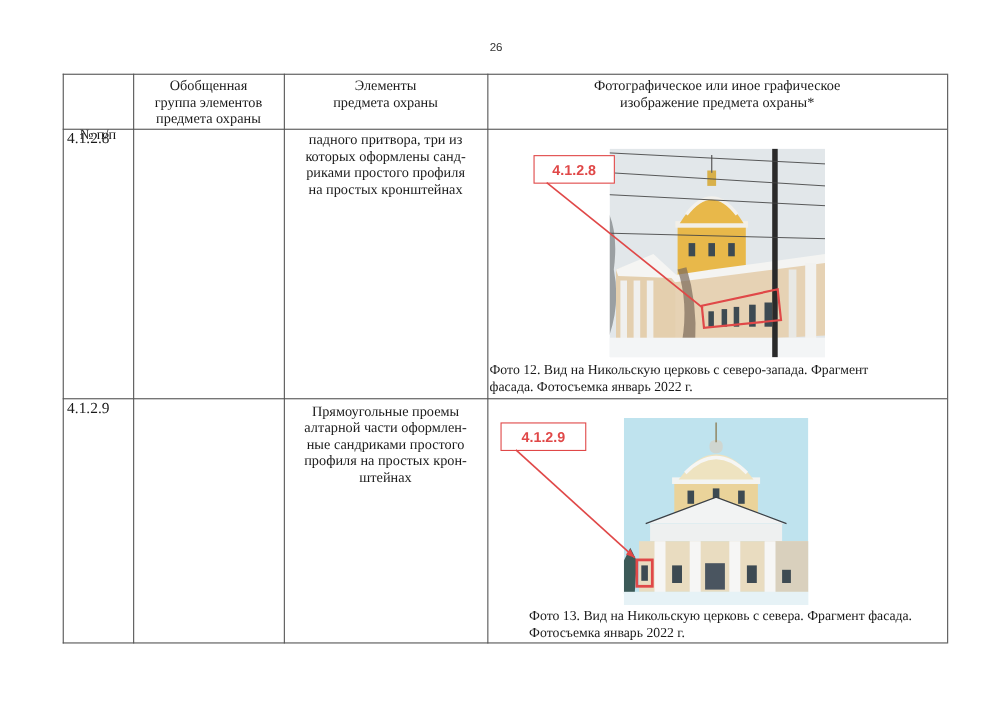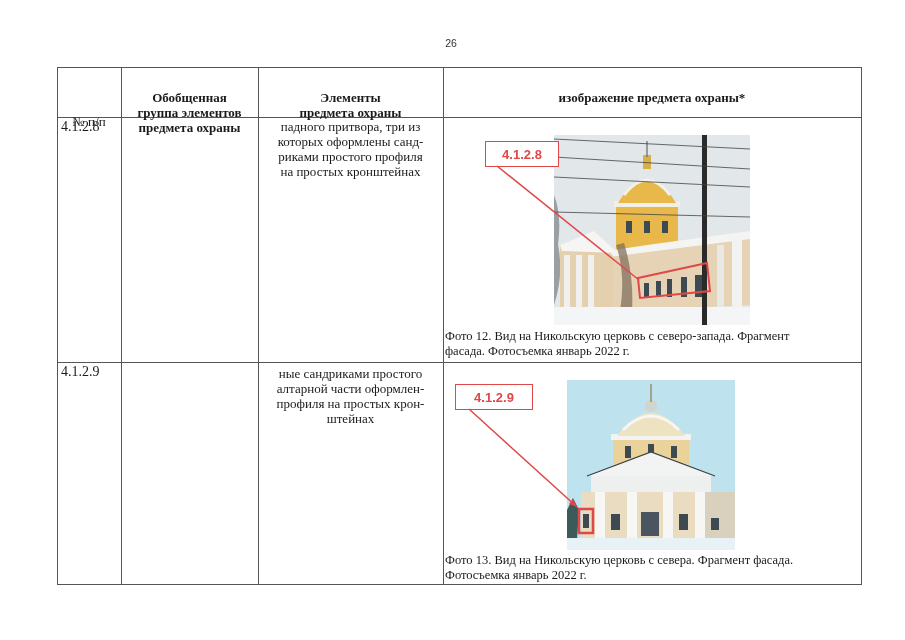--- a/index.html
+++ b/index.html
@@ -8,21 +8,21 @@
       font-family: "Liberation Serif", "DejaVu Serif", serif; color: #1a1a1a;
     }
     .page-number {
       position: absolute; left: 0; width: 902px; top: 37px; text-align: center;
       font-family: "Liberation Sans", "DejaVu Sans", sans-serif; font-size: 10.5px; color: #333;
     }
     .tbl { position: absolute; left: 57px; top: 67px; width: 804px; height: 517px; }
     .hline { position: absolute; height: 1px; background: #555; }
     .vline { position: absolute; width: 1px; background: #555; }
     .cell-text { position: absolute; text-align: center; font-size: 13px; line-height: 15px; }
-    .hdr { font-weight: bold; margin-top: 20px; }
+    .hdr { font-weight: normal; }
     .num { text-align: left; font-size: 14px; }
     .photo { position: absolute; overflow: hidden; }
     .caption { position: absolute; text-align: left; font-size: 12.5px; line-height: 15px; }
     .callout {
       position: absolute; border: 1.5px solid #e04848; background: #fff; color: #e04848;
       font-family: "Liberation Sans", "DejaVu Sans", sans-serif; font-weight: bold; font-size: 13px;
       display: flex; align-items: center; justify-content: center;
     }
   </style>
 </head>
@@ -48,20 +48,21 @@
   <div class="cell-text hdr" style="left:64px;top:3px;width:137px;">
     <div>Обобщенная</div>
     <div>группа элементов</div>
     <div>предмета охраны</div>
   </div>
   <div class="cell-text hdr" style="left:201px;top:3px;width:185px;">
     <div>Элементы</div>
     <div>предмета охраны</div>
   </div>
   <div class="cell-text hdr" style="left:386px;top:3px;width:418px;">
+    <div>Фотографическое или иное графическое</div>
     <div>изображение предмета охраны*</div>
   </div>
 
   <div class="cell-text num" style="left:4px;top:52px;width:58px;">4.1.2.8</div>
   <div class="cell-text" style="left:203px;top:52px;width:181px;">
     <div>падного притвора, три из</div>
     <div>которых оформлены санд-</div>
     <div>риками простого профиля</div>
     <div>на простых кронштейнах</div>
   </div>
@@ -117,22 +118,23 @@
   <svg style="position:absolute;left:0;top:0;overflow:visible;" width="804" height="517">
     <line x1="440" y1="99" x2="582" y2="213" stroke="#e04848" stroke-width="1.5"></line>
   </svg>
   <div class="caption" style="left:388px;top:262px;width:414px;">
     <div>Фото 12. Вид на Никольскую церковь с северо-запада. Фрагмент</div>
     <div>фасада. Фотосъемка январь 2022 г.</div>
   </div>
 
   <div class="cell-text num" style="left:4px;top:297px;width:58px;">4.1.2.9</div>
   <div class="cell-text" style="left:203px;top:299px;width:181px;">
+    <div>Прямоугольные проемы</div>
+    <div>алтарной части оформлен-</div>
     <div>ные сандриками простого</div>
-    <div>алтарной части оформлен-</div>
     <div>профиля на простых крон-</div>
     <div>штейнах</div>
   </div>
 
   <div class="photo" style="left:510px;top:313px;width:168px;height:170px;">
     <svg width="168" height="170" viewBox="0 0 168 170">
       <rect width="168" height="170" fill="#bfe3ee"></rect>
 
       <rect x="46" y="58" width="76" height="34" fill="#ead39a"></rect>
       <rect x="44" y="54" width="80" height="6" fill="#f3f4f2"></rect>
@@ -167,17 +169,17 @@
       <rect x="0" y="158" width="168" height="12" fill="#e6f2f6"></rect>
 
       <rect x="12" y="129" width="14" height="24" fill="none" stroke="#e04848" stroke-width="2.5"></rect>
     </svg>
   </div>
   <div class="callout" style="left:398px;top:317px;width:76px;height:24px;">4.1.2.9</div>
   <svg style="position:absolute;left:0;top:0;overflow:visible;" width="804" height="517">
     <line x1="412" y1="342" x2="520" y2="440" stroke="#e04848" stroke-width="1.5"></line>
     <polygon points="520,440 512,437 516,432" fill="#e04848"></polygon>
   </svg>
-  <div class="caption" style="left:388px;top:486px;width:414px;">
+  <div class="caption" style="left:388px;top:486px;width:414px;padding-left:36px;">
     <div>Фото 13. Вид на Никольскую церковь с севера. Фрагмент фасада.</div>
     <div>Фотосъемка январь 2022 г.</div>
   </div>
 </div>
 
 </body></html>

